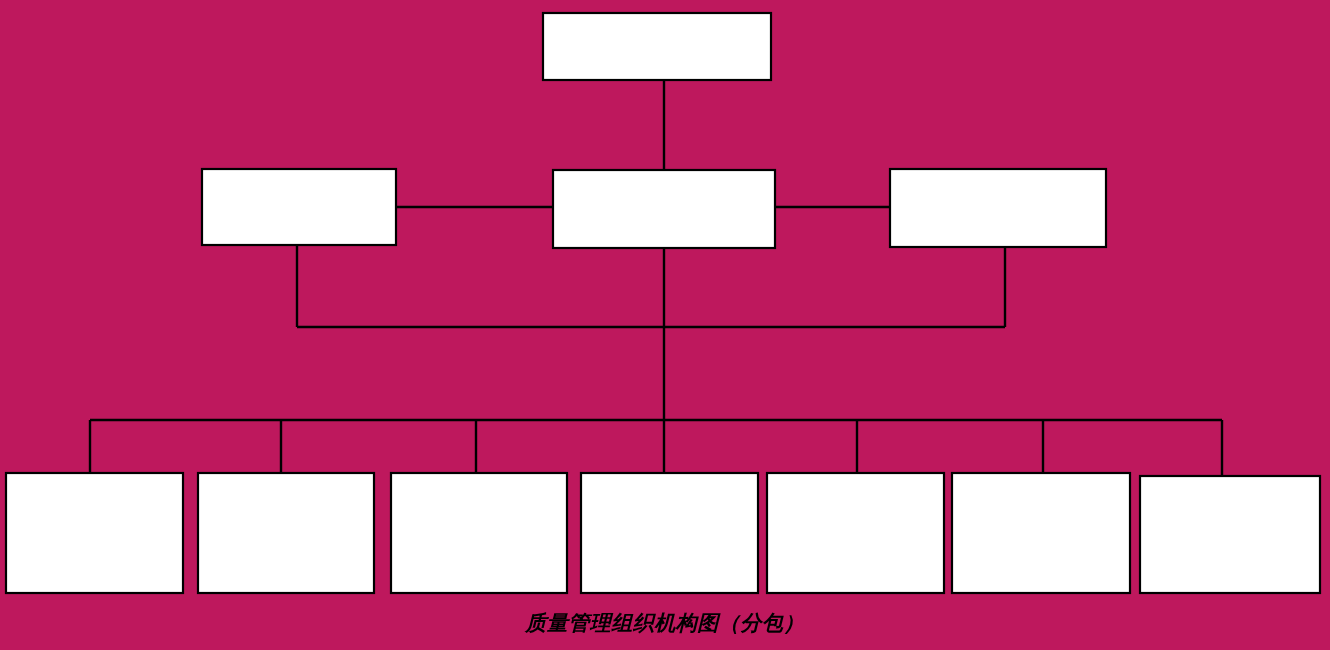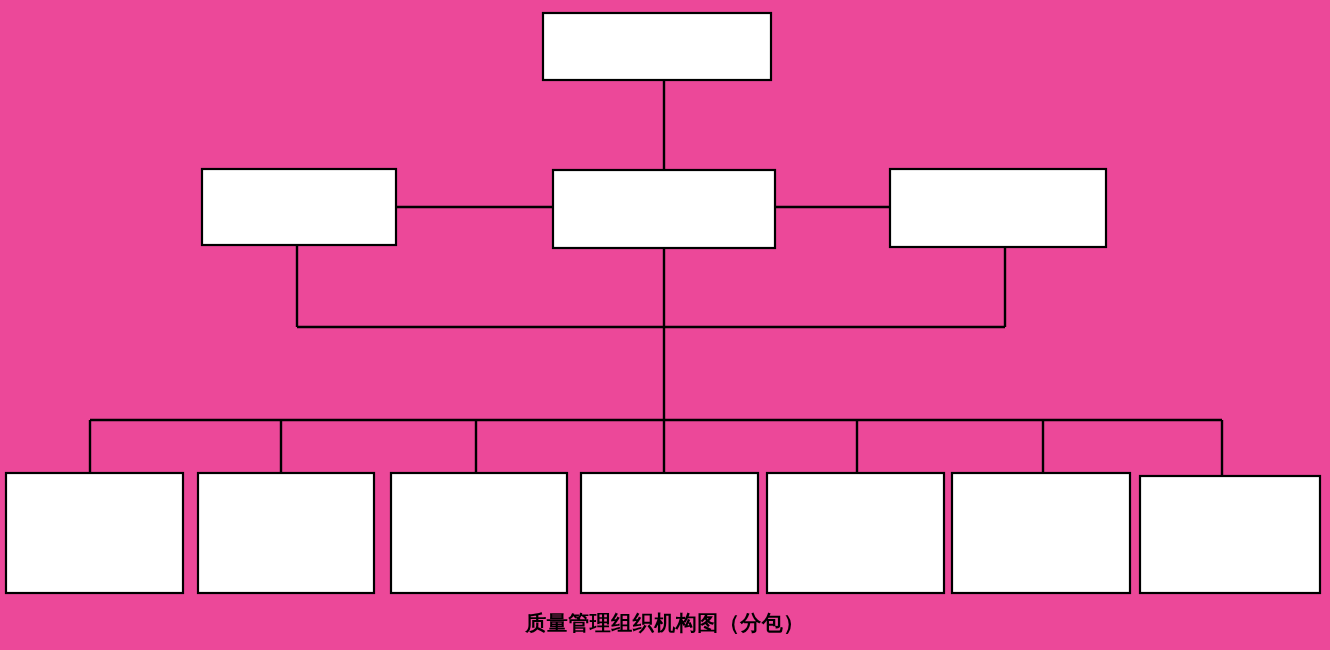--- a/index.html
+++ b/index.html
@@ -8,22 +8,23 @@
     padding: 0;
     background: #ffffff;
   }
   body {
     font-family: "Liberation Serif", "DejaVu Serif", serif;
   }
   #chart-root {
     position: relative;
     width: 1330px;
     height: 650px;
-    background: #ec4899;
+    background: #be185d;
     overflow: hidden;
+    font-style: italic;
   }
   #org-svg {
     position: absolute;
     left: 0;
     top: 0;
     width: 1330px;
     height: 650px;
     display: block;
   }
   .org-box {

